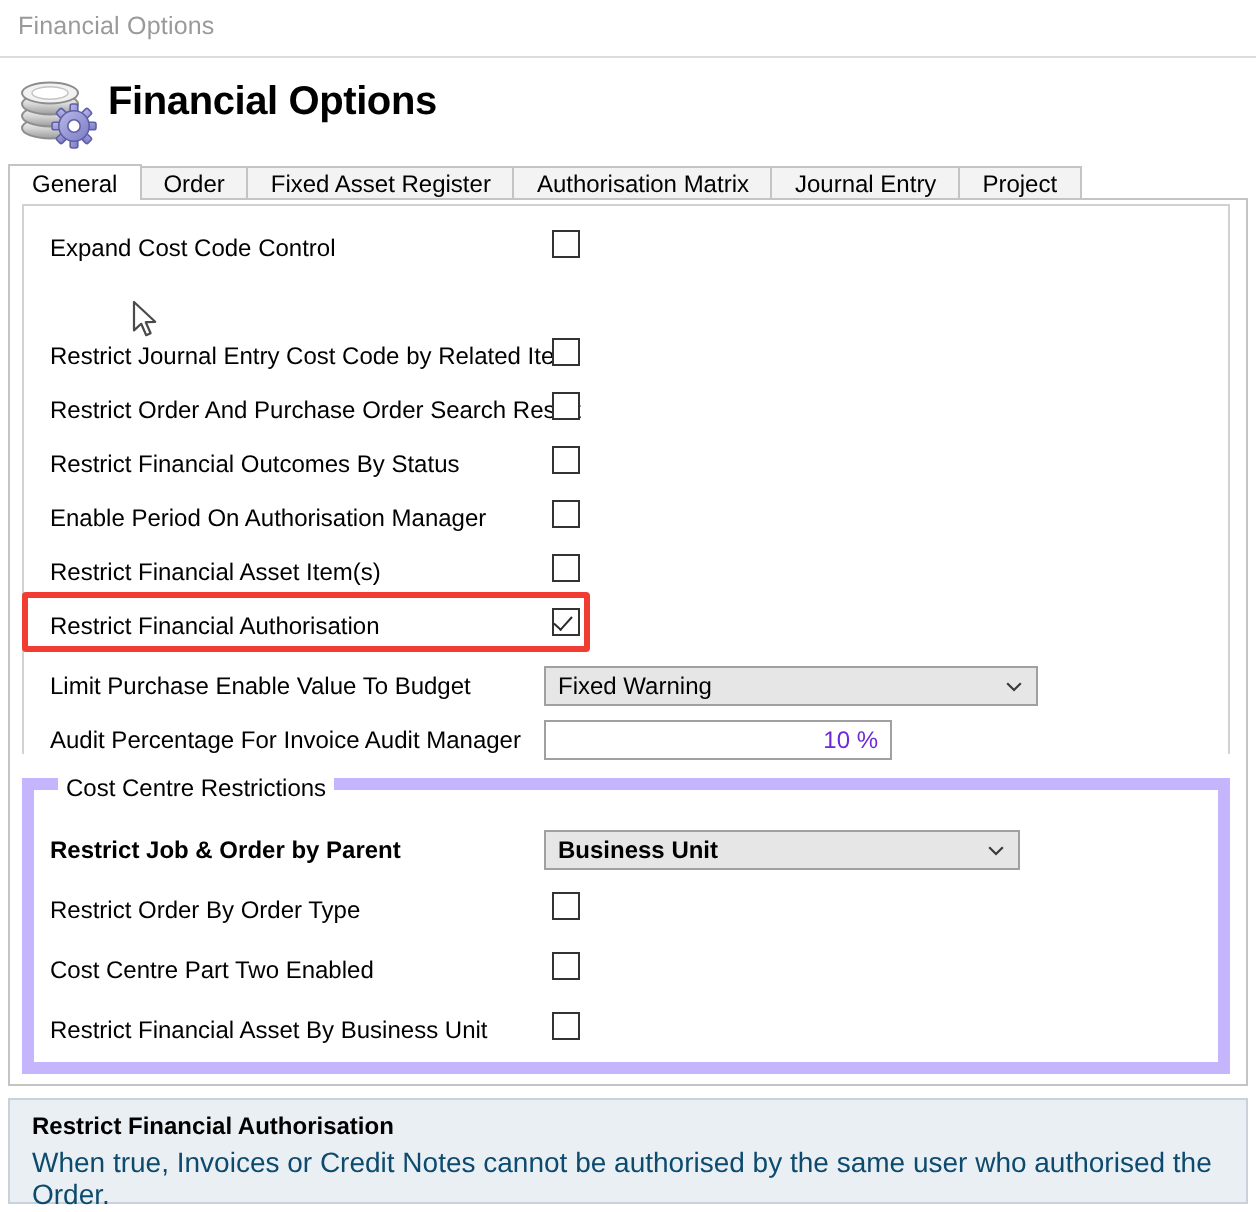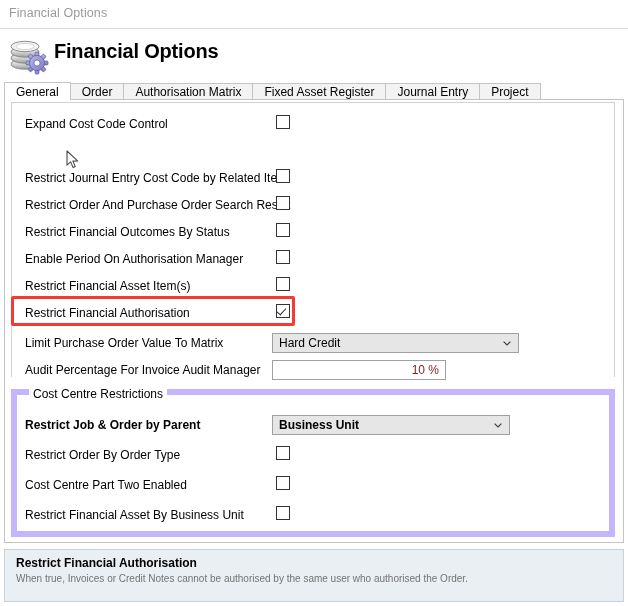--- a/index.html
+++ b/index.html
@@ -196,21 +196,21 @@
     background: #ffffff;
     border: 1px solid #a0a0a0;
     box-sizing: border-box;
     cursor: text;
   }
   .textbox-val {
     position: absolute;
     right: 6px;
     top: 2px;
     font-size: 12px;
-    color: #7f1d1d;
+    color: #6d28d9;
     line-height: 15px;
     text-align: right;
   }
 
   
   #cc-group {
     position: absolute;
     left: 6px;
     top: 289px;
     width: 604px;
@@ -244,22 +244,22 @@
     left: 11px;
     top: 6px;
     font-size: 12px;
     font-weight: bold;
     color: #000;
   }
   #desc-body {
     position: absolute;
     left: 11px;
     top: 23px;
-    font-size: 10px;
-    color: #737373;
+    font-size: 14px;
+    color: #0c4a6e;
   }
 
   
   #cursor {
     position: absolute;
     left: 66px;
     top: 150px;
     width: 13px;
     height: 20px;
     z-index: 40;
@@ -305,22 +305,22 @@
         <circle cx="0" cy="0" r="3.1" fill="#ffffff" stroke="#5f5fa8" stroke-width="0.8"></circle>
       </g>
     </svg>
   </div>
   <div id="page-title">Financial Options</div>
 </div>
 
 <div id="tabstrip">
   <div class="tab selected">General</div>
   <div class="tab">Order</div>
+  <div class="tab">Fixed Asset Register</div>
   <div class="tab">Authorisation Matrix</div>
-  <div class="tab">Fixed Asset Register</div>
   <div class="tab">Journal Entry</div>
   <div class="tab">Project</div>
 </div>
 
 <div id="tabpanel">
 
   <div id="general-frame"></div>
 
   <div class="opt-row" style="top:12px;">
     <div class="opt-label">Expand Cost Code Control</div>
@@ -354,23 +354,23 @@
   </div>
 
   <div class="opt-row" style="top:201px;">
     <div class="opt-label">Restrict Financial Authorisation</div>
     <div class="cbox checked"></div>
   </div>
 
   <div id="highlight-box"></div>
 
   <div class="opt-row" style="top:231px;">
-    <div class="opt-label">Limit Purchase Order Value To Matrix</div>
+    <div class="opt-label">Limit Purchase Enable Value To Budget</div>
     <div class="combo" style="left:267px; top:2px; width:247px;">
-      <span class="combo-text">Hard Credit</span>
+      <span class="combo-text">Fixed Warning</span>
       <svg class="combo-arrow" viewBox="0 0 8 5">
         <path d="M0.6 0.6 L4 4 L7.4 0.6" fill="none" stroke="#3a3a3a" stroke-width="1.1"></path>
       </svg>
     </div>
   </div>
 
   <div class="opt-row" style="top:258px;">
     <div class="opt-label">Audit Percentage For Invoice Audit Manager</div>
     <div class="textbox" style="left:267px; top:2px; width:174px;">
       <span class="textbox-val">10 %</span>

